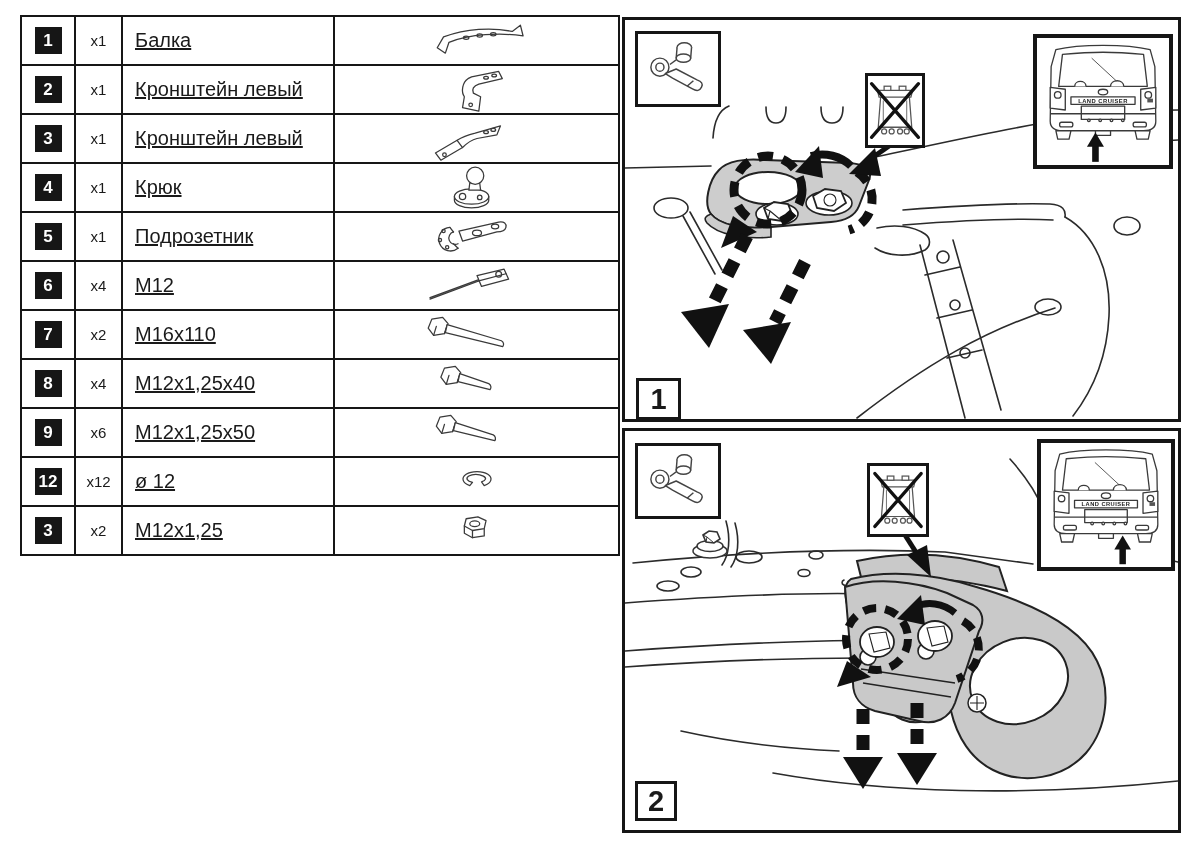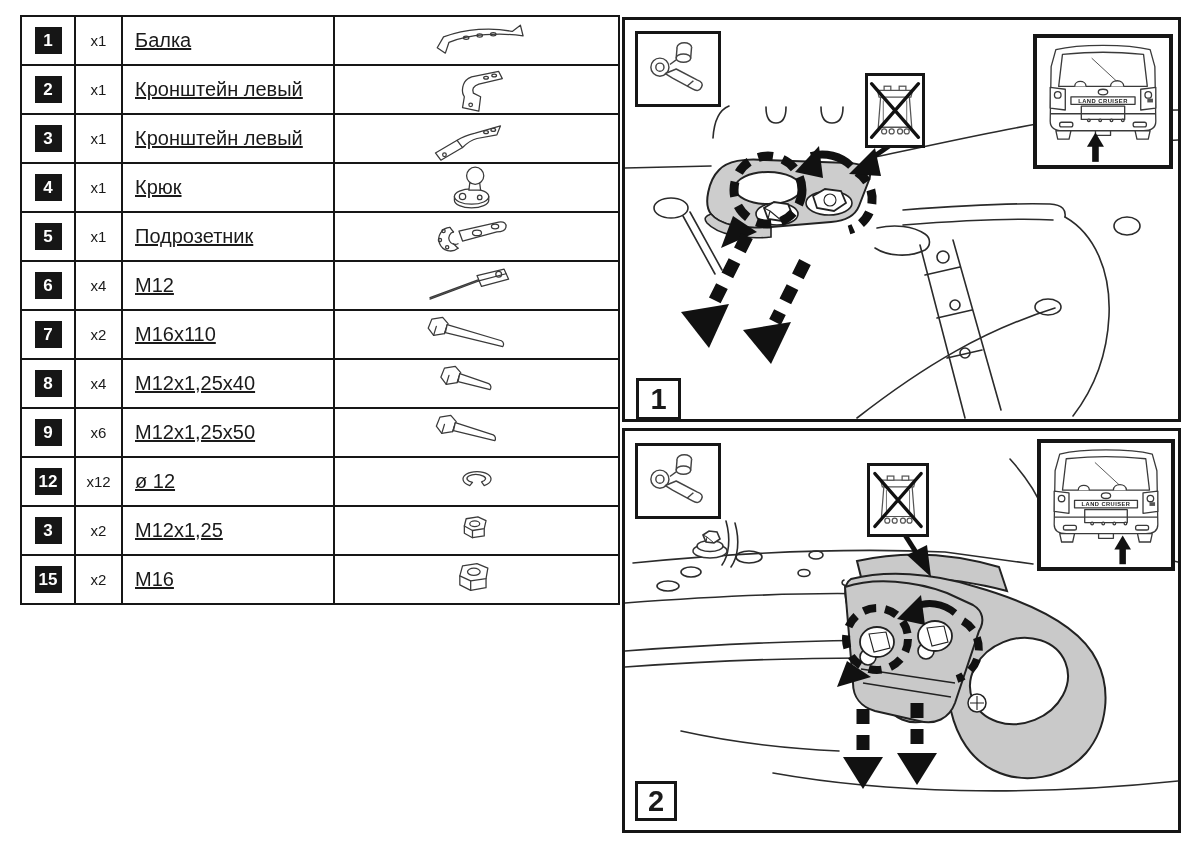--- a/index.html
+++ b/index.html
@@ -168,33 +168,20 @@
       <td class="c-num">
             <div class="badge">3</div>
           </td>
       <td class="c-qty">x2</td>
       <td class="c-name">M12x1,25</td>
       <td class="c-img"><span><svg width="230" height="47" viewBox="0 0 120 52">
                 <path d="M46,21 L46,29 L55,34 L68,32 L68,24" fill="#fff" stroke="#3a3a3a" stroke-width="1.4" stroke-linejoin="round" stroke-linecap="round"></path>
     <path d="M48,13 L61,11 L70,15 L68,24 L55,26 L46,21 Z" fill="#fff" stroke="#3a3a3a" stroke-width="1.4" stroke-linejoin="round" stroke-linecap="round"></path>
     <path d="M55,26 L55,34" fill="none" stroke="#3a3a3a" stroke-width="1.4" stroke-linejoin="round" stroke-linecap="round"></path>
     <ellipse cx="57.5" cy="18.5" rx="5.5" ry="3.2" fill="#fff" stroke="#3a3a3a" stroke-width="1.4" stroke-linejoin="round" stroke-linecap="round"></ellipse>
-              </svg></span></td>
-    </tr>
-        <tr>
-      <td class="c-num">
-            <div class="badge">15</div>
-          </td>
-      <td class="c-qty">x2</td>
-      <td class="c-name">M16</td>
-      <td class="c-img"><span><svg width="230" height="47" viewBox="0 0 120 52">
-                <path d="M41,22 L41,32 L53,38 L70,35 L70,25" fill="#fff" stroke="#3a3a3a" stroke-width="1.4" stroke-linejoin="round" stroke-linecap="round"></path>
-    <path d="M44,11 L60,8.5 L72,13.5 L70,25 L53,27.5 L41,22 Z" fill="#fff" stroke="#3a3a3a" stroke-width="1.4" stroke-linejoin="round" stroke-linecap="round"></path>
-    <path d="M53,27.5 L53,38" fill="none" stroke="#3a3a3a" stroke-width="1.4" stroke-linejoin="round" stroke-linecap="round"></path>
-    <ellipse cx="56.5" cy="17.5" rx="7" ry="4" fill="#fff" stroke="#3a3a3a" stroke-width="1.4" stroke-linejoin="round" stroke-linecap="round"></ellipse>
               </svg></span></td>
     </tr>
       </tbody>
   </table>
 
   <div class="panel" style="left:622px;top:17px;width:553px;height:399px;">
     <svg class="art" width="553" height="399" viewBox="0 0 553 399">
 
       <g stroke="#2b2b2b" stroke-width="1.6" fill="none" stroke-linecap="round" stroke-linejoin="round">
         <path d="M104,86 C94,90 89,102 88,118"></path>

